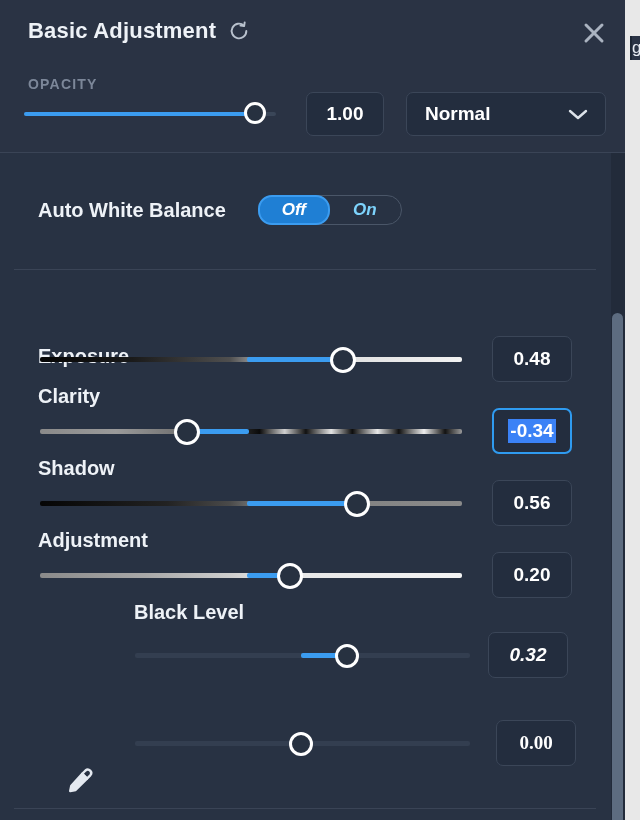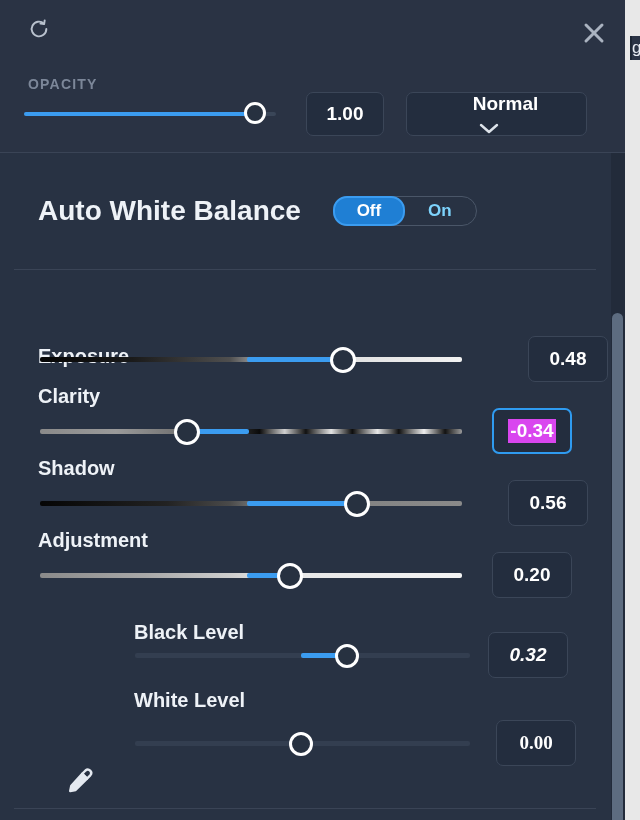--- a/index.html
+++ b/index.html
@@ -125,29 +125,28 @@
     font-size: 19px;
     font-weight: bold;
     display: flex;
     align-items: center;
     justify-content: center;
     box-sizing: border-box;
   }
   .blend-select {
     position: absolute;
     left: 406px; top: 92px;
-    width: 181px; height: 44px;
+    width: 200px; height: 44px;
     background: #232d3e;
     border: 1px solid #3b4658;
     border-radius: 7px;
     box-sizing: border-box;
     display: flex;
     align-items: center;
     cursor: pointer;
-    flex-direction: column;
   }
   .blend-select .val {
     color: #ffffff;
     font-size: 19px;
     font-weight: bold;
     margin-left: 18px;
     flex: 1;
   }
   .blend-select .chev { margin-right: 16px; display: block; }
 
@@ -161,31 +160,32 @@
 
   
   .awb-row {
     position: absolute;
     left: 38px; top: 42px;
     display: flex;
     align-items: center;
   }
   .awb-label {
     color: #eef2f7;
-    font-size: 28px;
+    font-size: 20px;
     font-weight: bold;
     margin-right: 32px;
   }
   .segmented {
     display: flex;
     align-items: center;
     height: 30px;
     border: 1px solid #4a5668;
     border-radius: 15px;
     box-sizing: border-box;
+    font-style: italic;
   }
   .seg {
     height: 28px;
     min-width: 72px;
     display: flex;
     align-items: center;
     justify-content: center;
     color: #7dd3fc;
     font-size: 17px;
     font-weight: bold;
@@ -250,21 +250,21 @@
     font-weight: bold;
     display: flex;
     align-items: center;
     justify-content: center;
     box-sizing: border-box;
   }
   .numbox.focused {
     border: 2px solid #2f9bf0;
   }
   .numbox.focused .sel {
-    background: #d946ef;
+    background: #3b82f6;
     color: #ffffff;
     padding: 1px 2px;
     text-align: right;
   }
 
   .eyedropper {
     position: absolute;
     width: 34px; height: 34px;
     cursor: pointer;
   }
@@ -312,20 +312,21 @@
   }
 </style>
 </head>
 <body>
 
 <div class="panel">
 
   <div class="header">
 
     <div class="title-row">
+      <span class="title">Basic Adjustment</span>
       <span style="cursor:pointer;">
         <svg class="reset-icon" viewBox="0 0 24 24" fill="none" stroke="#b9c2ce" stroke-width="2.1" stroke-linecap="round" stroke-linejoin="round">
           <path d="M20 12a8 8 0 1 1-2.6-5.9"></path>
           <polyline points="18.2 2.6 17.6 6.6 13.6 6.1"></polyline>
         </svg>
       </span>
     </div>
 
     <div class="close-btn">
       <svg width="26" height="26" viewBox="0 0 26 26" stroke="#aab3c0" stroke-width="3" stroke-linecap="round">
@@ -365,63 +366,62 @@
     </div>
 
     <div class="divider" style="top:116px;"></div>
 
     <div class="srow-label" style="left:38px; top:160px;margin-top:32px;">Exposure</div>
     <div class="track" style="left:40px; top:204px; width:422px;">
       <div class="g-exposure"></div>
     </div>
     <div class="fill" style="left:247px; top:204px; width:99px;"></div>
     <div class="knob" style="left:330px; top:194px;"></div>
-    <div class="numbox" style="left:492px; top:183px;margin-left:36px;">0.48</div>
+    <div class="numbox" style="left:492px; top:183px;">0.48</div>
 
     <div class="srow-label" style="left:38px; top:232px;">Clarity</div>
     <div class="track" style="left:40px; top:276px; width:422px;">
       <div class="g-clarity"></div>
     </div>
     <div class="fill" style="left:187px; top:276px; width:62px;"></div>
     <div class="knob" style="left:174px; top:266px;"></div>
     <div class="numbox focused" style="left:492px; top:255px;">
       <span class="sel">-0.34</span>
     </div>
 
     <div class="srow-label" style="left:38px; top:304px;">Shadow</div>
     <div class="track" style="left:40px; top:348px; width:422px;">
       <div class="g-shadow"></div>
     </div>
     <div class="fill" style="left:247px; top:348px; width:113px;"></div>
     <div class="knob" style="left:344px; top:338px;"></div>
-    <div class="numbox" style="left:508px; top:327px;">0.56</div>
+    <div class="numbox" style="left:492px; top:327px;">0.56</div>
 
     <div class="srow-label" style="left:38px; top:376px;">Adjustment</div>
     <div class="track" style="left:40px; top:420px; width:422px;">
       <div class="g-highlight"></div>
     </div>
     <div class="fill" style="left:247px; top:420px; width:46px;"></div>
     <div class="knob" style="left:277px; top:410px;"></div>
     <div class="numbox" style="left:492px; top:399px;border-radius:7px;">0.20</div>
 
     <div class="eyedropper" style="left:64px; top:612px;">
       <svg width="34" height="34" viewBox="0 0 34 34" fill="none" stroke="#e4e9f0" stroke-width="2.4" stroke-linecap="round" stroke-linejoin="round">
         <path d="M21.5 5.5a3.4 3.4 0 0 1 4.8 4.8l-3.3 3.3-4.8-4.8z"></path>
         <path d="M18.2 8.8l4.8 4.8-11.4 11.4-5.4 1.1 1.1-5.4z" fill="#e4e9f0"></path>
       </svg>
     </div>
-    <div class="srow-label" style="left:134px; top:448px;margin-top:20px;">Black Level</div>
+    <div class="srow-label" style="left:134px; top:448px;">Black Level</div>
     <div class="track" style="left:135px; top:500px; width:335px;">
       <div class="g-plain"></div>
     </div>
     <div class="fill" style="left:301px; top:500px; width:46px;"></div>
     <div class="knob small" style="left:335px; top:491px;"></div>
     <div class="numbox" style="left:488px; top:479px;font-style:italic;">0.32</div>
 
-    <div class="srow-label" style="left:134px; top:536px;">White Level</div>
     <div class="track" style="left:135px; top:588px; width:335px;">
       <div class="g-plain"></div>
     </div>
     <div class="knob small" style="left:289px; top:579px;"></div>
     <div class="numbox" style="left:496px; top:567px;font-family:Liberation Serif, serif;">0.00</div>
 
     <div class="divider" style="top:655px;"></div>
   </div>
 
   <div class="scrollbar-track">

